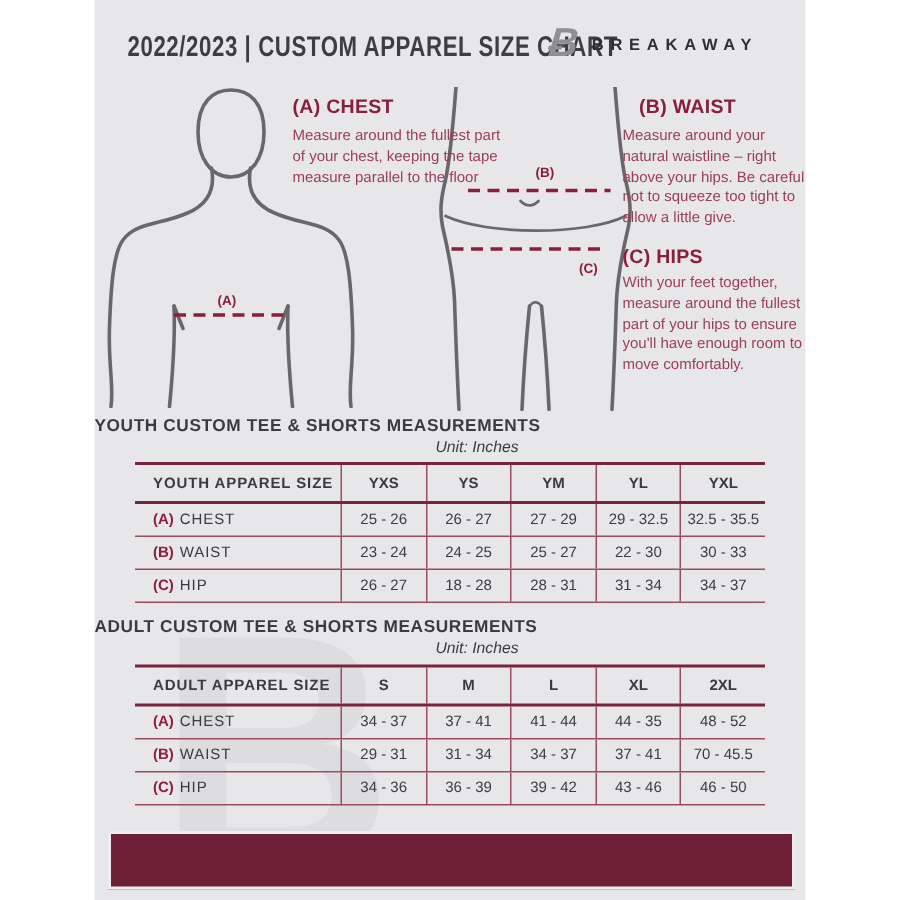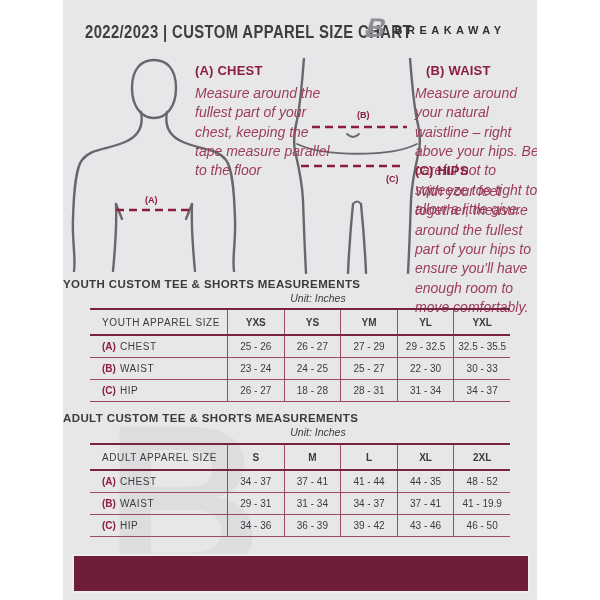--- a/index.html
+++ b/index.html
@@ -32,21 +32,21 @@
   
   .fig { position:absolute; z-index:1; }
   .fig path, .fig line.body { fill:none; stroke:#68686c; stroke-width:2.4; stroke-linecap:round; }
   .fig .dash { stroke:#8b1e3c; stroke-width:2.4; stroke-dasharray:8 5; fill:none; }
   .fig text { font-family:"Liberation Sans", sans-serif; font-size:9px; font-weight:bold; fill:#8b1e3c; }
   
   .guide-h {
     position:absolute; z-index:1; font-size:13px; font-weight:bold; color:#8b1e3c; letter-spacing:0.2px;
   }
   .guide-p {
-    position:absolute; z-index:1; font-size:14px; font-style:italic; color:#9c3d58; line-height:1.38;
+    position:absolute; z-index:1; font-size:10px; color:#9c3d58; line-height:1.38;
   }
   
   .sec-title {
     position:absolute; left:0; width:474px; text-align:left; z-index:1;
     font-size:11.5px; font-weight:bold; color:#3b3b3d; letter-spacing:0.4px;
   }
   .sec-unit {
     position:absolute; left:0; width:510px; text-align:center; z-index:1;
     font-size:10.5px; font-style:italic; color:#3b3b3d;
   }
@@ -55,21 +55,21 @@
   .t-row { display:grid; grid-template-columns:137px repeat(5,1fr); border-top:1.5px solid #9c4a60; }
   .t-row.t-head { border-top:2.5px solid #78243e; }
   .t-row.t-head + .t-row { border-top:2px solid #78243e; }
   .t-row:last-child { border-bottom:1.5px solid #9c4a60; }
   .cell {
     border-left:1.5px solid #9c4a60; display:flex; align-items:center; justify-content:center;
     height:21px; font-size:10px; color:#3b3b3d;
   }
   .t-head .cell { height:24px; font-weight:bold; }
   .cell.label-cell { border-left:none; justify-content:flex-start; padding-left:12px; letter-spacing:0.6px; }
-  .t-head .cell.label-cell { font-weight:normal; }
+  .t-head .cell.label-cell { font-weight:bold; }
   .prefix { color:#8b1e3c; font-weight:bold; margin-right:4px; letter-spacing:0; }
   
   .footer-bar {
     position:absolute; left:9px; top:554px; width:454px; height:35px; z-index:1;
     background:#6f1e38; border:2px solid #ededef;
   }
 </style>
 </head>
 <body>
 
@@ -174,21 +174,21 @@
           <div class="cell">41 - 44</div>
           <div class="cell">44 - 35</div>
           <div class="cell">48 - 52</div>
         </div>
         <div class="t-row">
           <div class="cell label-cell"><span class="prefix">(B)</span>WAIST</div>
           <div class="cell">29 - 31</div>
           <div class="cell">31 - 34</div>
           <div class="cell">34 - 37</div>
           <div class="cell">37 - 41</div>
-          <div class="cell">41 - 19.9</div>
+          <div class="cell">70 - 45.5</div>
         </div>
         <div class="t-row">
           <div class="cell label-cell"><span class="prefix">(C)</span>HIP</div>
           <div class="cell">34 - 36</div>
           <div class="cell">36 - 39</div>
           <div class="cell">39 - 42</div>
           <div class="cell">43 - 46</div>
           <div class="cell">46 - 50</div>
         </div>
       </div>

